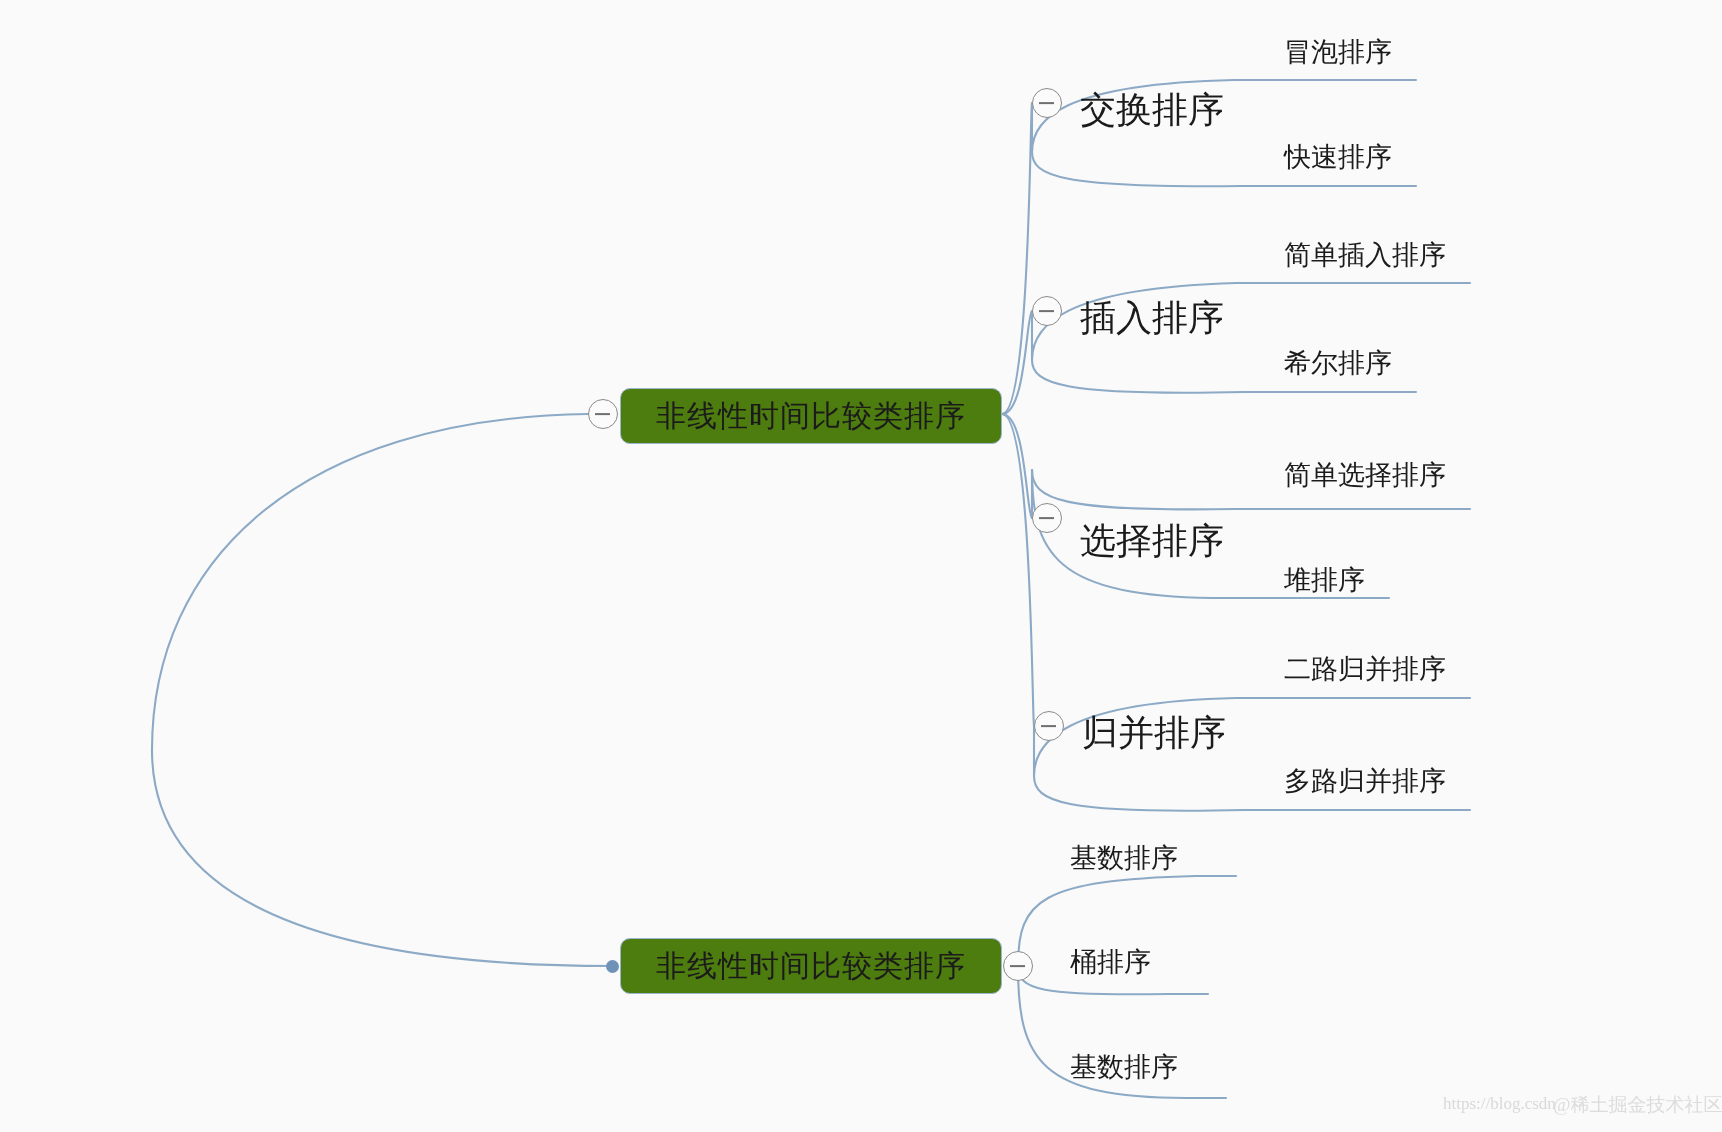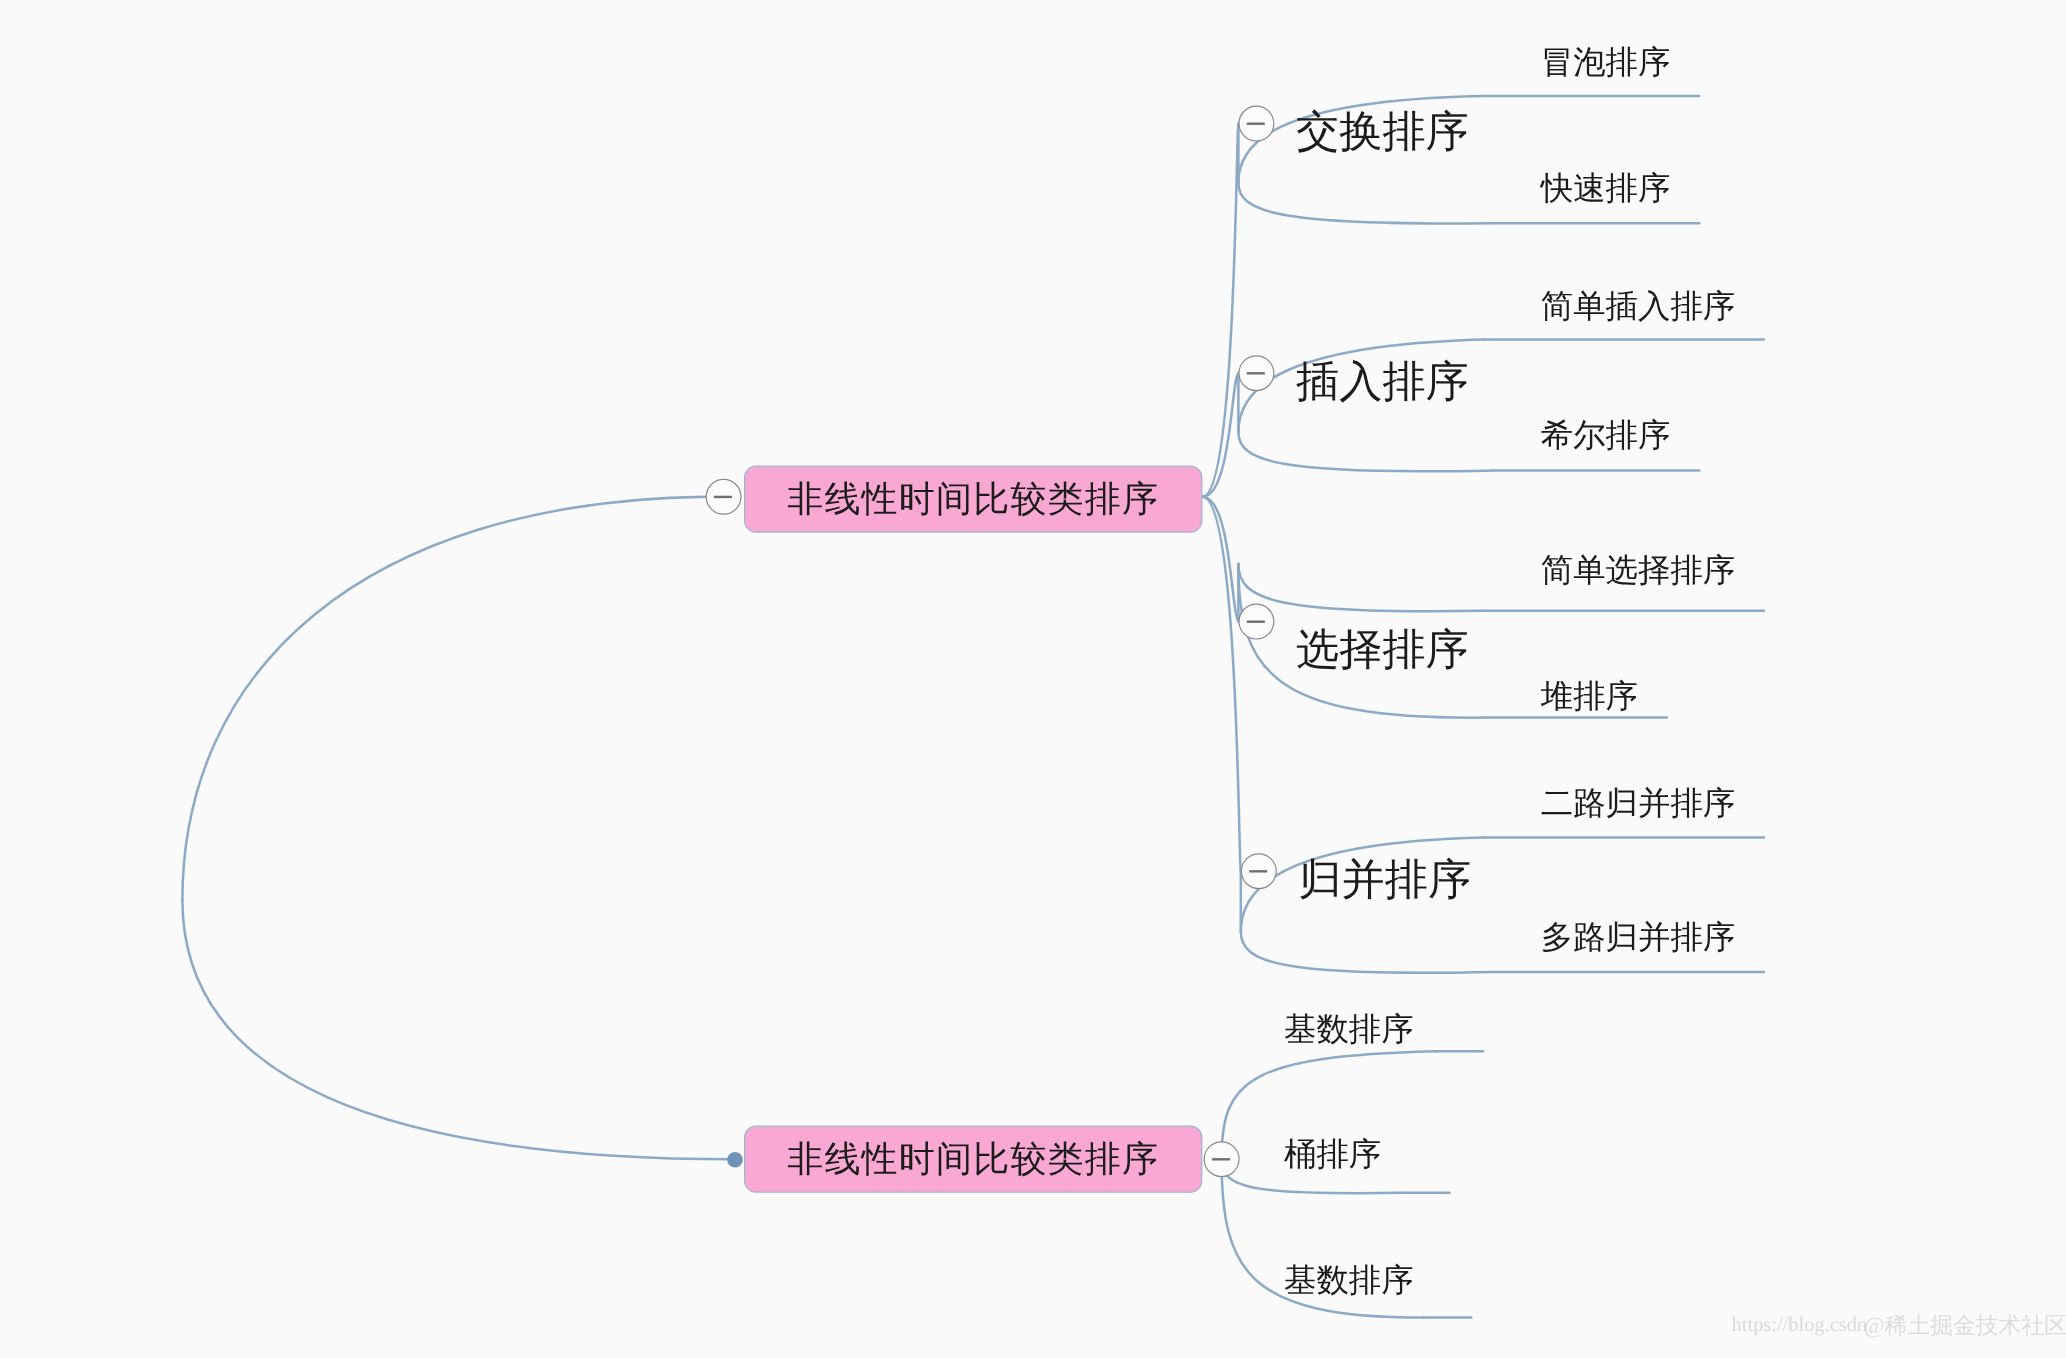--- a/index.html
+++ b/index.html
@@ -20,21 +20,21 @@
     background:#7aa0c4;border-radius:10px;
     display:flex;align-items:center;justify-content:center;
     box-sizing:border-box;
   }
   .root-label{
     color:#ffffff;font-size:34px;letter-spacing:2px;
   }
 
   
   .l1-box{
-    background:#f9a8d4;border:1.5px solid #9bb6d1;border-radius:10px;
+    background:#4d7c0f;border:1.5px solid #9bb6d1;border-radius:10px;
     display:flex;align-items:center;justify-content:center;
     box-sizing:border-box;
   }
   .l1-label{color:#1b1b1b;font-size:30px;letter-spacing:1px;}
   #l1-nonlinear{left:620px;top:388px;width:382px;height:56px;}
   #l1-linear{left:620px;top:938px;width:382px;height:56px;}
 
   
   .l2-label{color:#1b1b1b;font-size:36px;}
   

